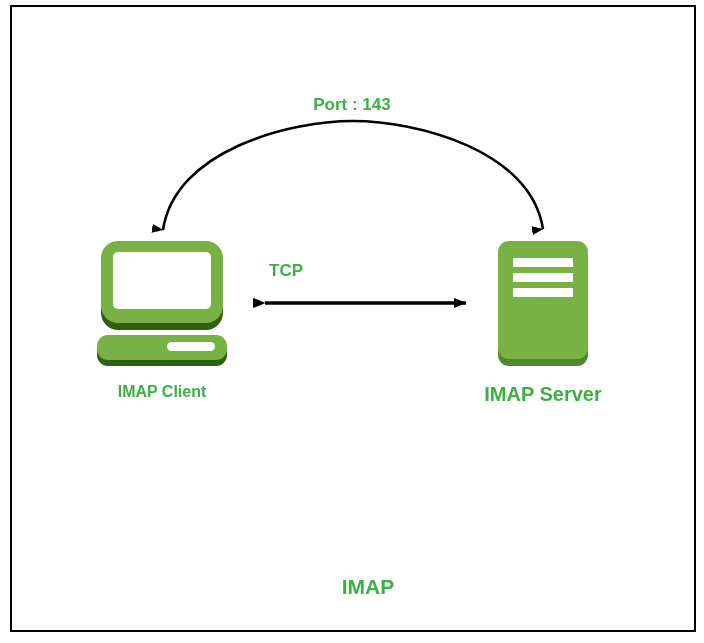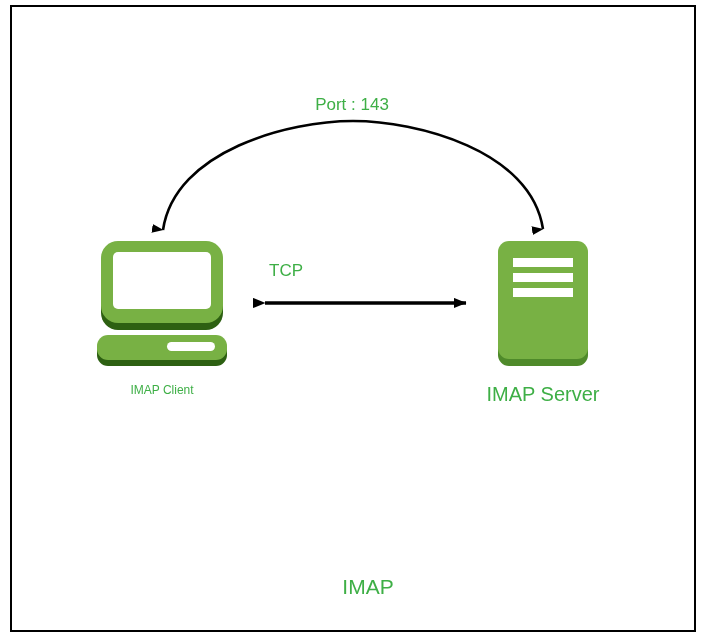--- a/index.html
+++ b/index.html
@@ -32,37 +32,37 @@
   .svg-layer {
     position: absolute;
     left: 0;
     top: 0;
     width: 704px;
     height: 643px;
   }
   .label {
     position: absolute;
     color: #3eaf46;
-    font-weight: normal;
+    font-weight: bold;
     white-space: nowrap;
     text-align: center;
     font-family: "Liberation Sans", sans-serif;
     user-select: none;
   }
   #port-label {
     left: 0; top: 95px; width: 704px;
     font-size: 17px;
   }
   #tcp-label {
     left: 0; top: 261px; width: 572px;
     font-size: 17px;
   }
   #client-label {
     left: 42px; top: 383px; width: 240px;
-    font-size: 12px;
+    font-size: 16px;
   }
   #server-label {
     left: 423px; top: 383px; width: 240px;
     font-size: 20px;
   }
   #diagram-title {
     left: 0; top: 575px; width: 704px;
     font-size: 21px;
     margin-left: 16px;
   }

